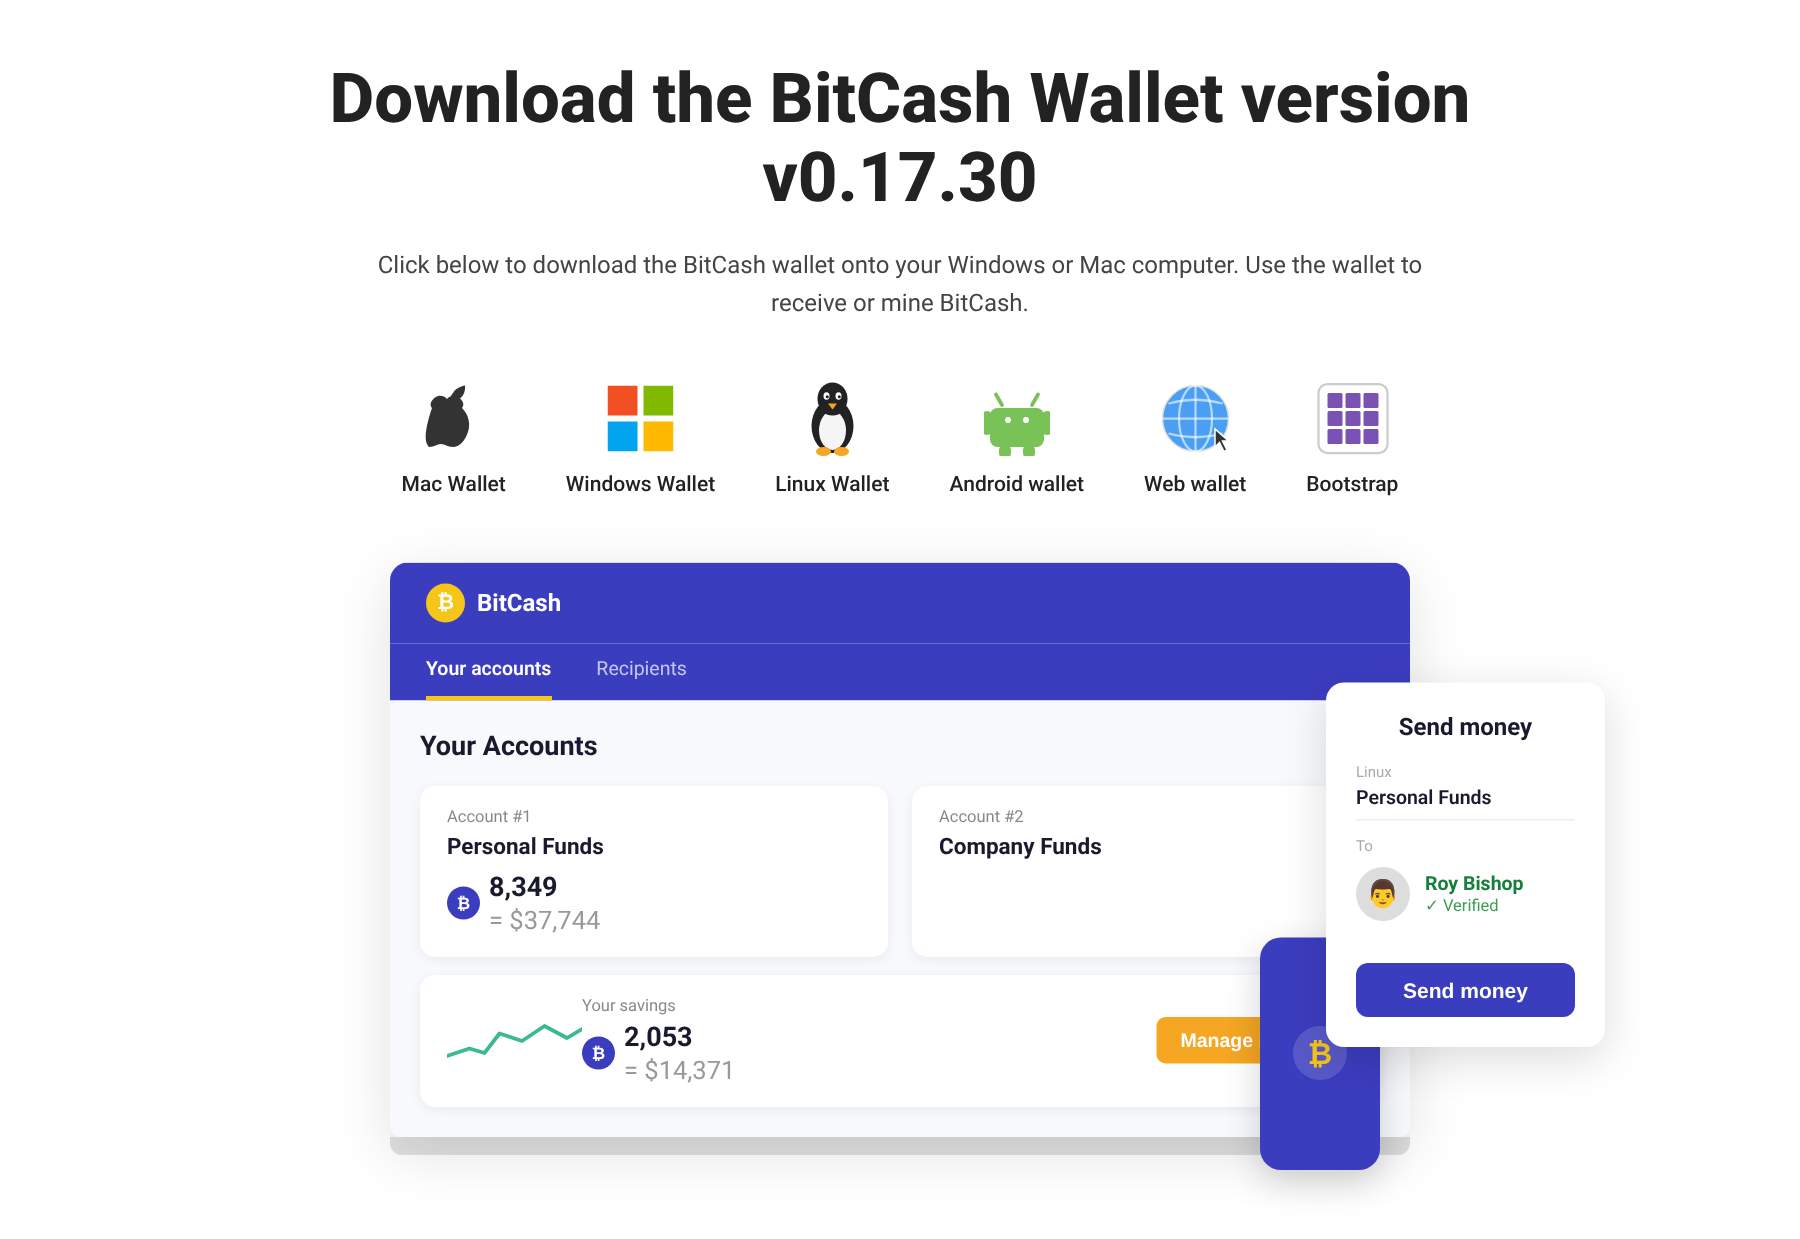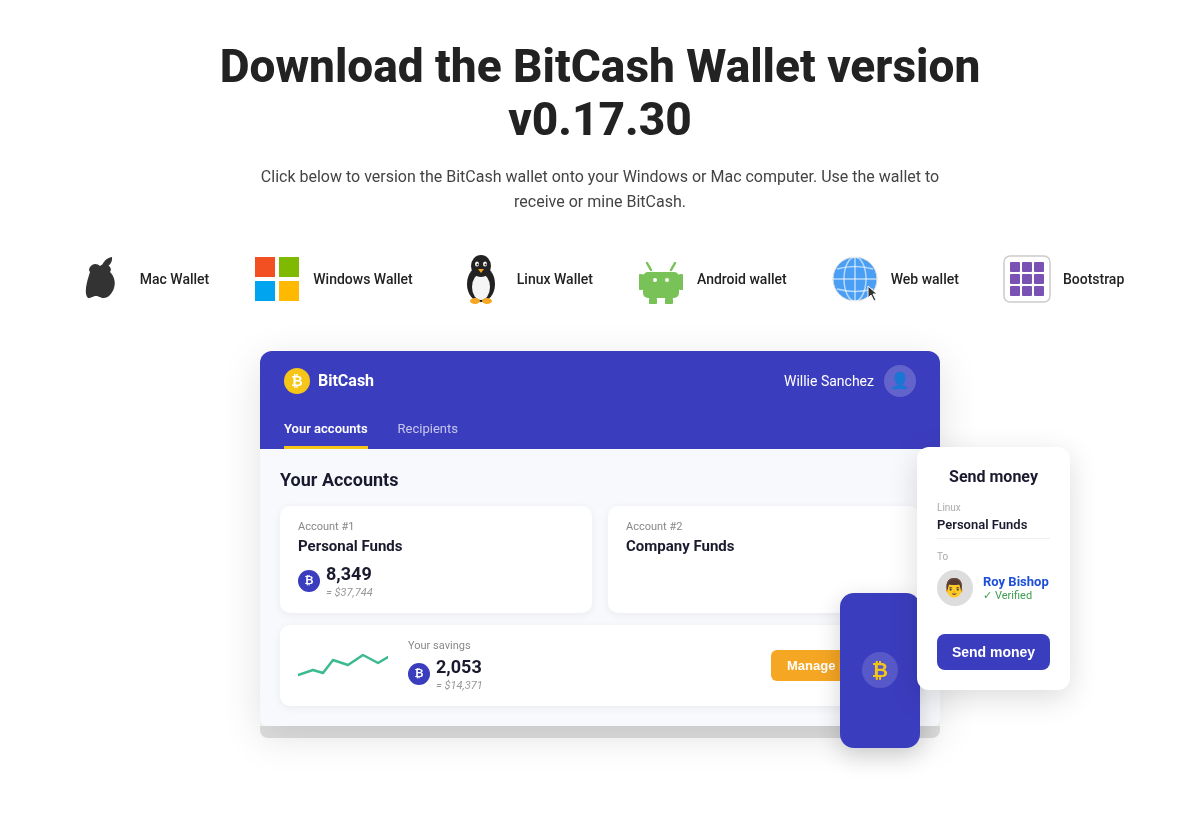--- a/index.html
+++ b/index.html
@@ -36,21 +36,21 @@
       display: flex;
       gap: 40px;
       align-items: flex-end;
       margin-bottom: 44px;
       flex-wrap: wrap;
       justify-content: center;
     }
 
     .wallet-item {
       display: flex;
-      flex-direction: row;
+      flex-direction: column;
       align-items: center;
       gap: 8px;
       cursor: pointer;
     }
 
     .wallet-icon {
       width: 56px;
       height: 56px;
       display: flex;
       align-items: center;
@@ -239,35 +239,33 @@
       font-weight: 900;
     }
 
     .amount-value {
       font-size: 18px;
       font-weight: 700;
       color: #1a1a2e;
     }
 
     .amount-usd {
-      font-size: 11px;
+      font-size: 17px;
       color: #999;
       margin-top: 2px;
-      font-style: italic;
     }
 
     
     .savings-card {
       background: #fff;
       border-radius: 10px;
       padding: 14px 18px;
       box-shadow: 0 2px 8px rgba(0,0,0,0.06);
       display: flex;
       align-items: center;
-      gap: 20px;
     }
 
     .savings-chart {
       flex: 0 0 90px;
       height: 40px;
     }
 
     .savings-info {
       flex: 1;
     }
@@ -287,25 +285,25 @@
       font-size: 13px;
       font-weight: 600;
       cursor: pointer;
       margin-left: auto;
     }
 
     
     .send-money-card {
       position: absolute;
       right: -20px;
-      top: 96px;
+      top: 80px;
       background: #fff;
       border-radius: 12px;
       padding: 20px;
-      width: 153px;
+      width: 186px;
       box-shadow: 0 8px 30px rgba(0,0,0,0.14);
       z-index: 10;
     }
 
     .send-title {
       font-size: 16px;
       font-weight: 700;
       margin-bottom: 16px;
       text-align: center;
       color: #1a1a2e;
@@ -344,21 +342,21 @@
       overflow: hidden;
       display: flex;
       align-items: center;
       justify-content: center;
       font-size: 18px;
     }
 
     .recipient-name {
       font-size: 13px;
       font-weight: 700;
-      color: #1d4ed8;
+      color: #15803d;
     }
 
     .verified-badge {
       font-size: 11px;
       color: #3b9e4d;
     }
 
     .send-btn {
       width: 100%;
       background: #3b3dbf;
@@ -412,21 +410,21 @@
     
     .win-grid rect:nth-child(1) { fill: #f25022; }
     .win-grid rect:nth-child(2) { fill: #7fba00; }
     .win-grid rect:nth-child(3) { fill: #00a4ef; }
     .win-grid rect:nth-child(4) { fill: #ffb900; }
   </style>
 </head>
 <body>
 
 <h1 class="page-title">Download the BitCash Wallet version v0.17.30</h1>
-<p class="page-subtitle">Click below to version the BitCash wallet onto your Windows or Mac computer. Use the wallet to receive or mine BitCash.</p>
+<p class="page-subtitle">Click below to download the BitCash wallet onto your Windows or Mac computer. Use the wallet to receive or mine BitCash.</p>
 
 <div class="wallet-icons-row">
 
   <div class="wallet-item">
     <div class="wallet-icon apple-icon">
   <svg width="44" height="50" viewBox="0 0 44 50" xmlns="http://www.w3.org/2000/svg">
 
     <path d="M22,8 C24,4 30,3 30,3 C30,3 31,9 26,12 C21,15 19,11 22,8 Z" fill="#333"></path>
     <path d="M8,18 C8,18 5,15 10,11 C13,9 16,10 18,12 C20,10 23,9 26,11 C31,15 28,18 28,18 C32,22 34,28 32,34 C30,40 26,44 22,44 C18,44 17,42 14,42 C11,42 10,44 6,44 C2,40 4,30 8,18 Z" fill="#333"></path>
   </svg>
@@ -532,24 +530,20 @@
 <div class="preview-section">
 
   <div>
     <div class="laptop-mockup">
       <div class="laptop-screen">
 
         <div class="app-navbar">
           <div class="app-logo">
             <div class="logo-coin">₿</div>
             <span>BitCash</span>
-          </div>
-          <div class="app-user">
-            <span>Willie Sanchez</span>
-            <div class="user-avatar">👤</div>
           </div>
         </div>
 
         <div class="app-tabs">
           <div class="app-tab active">Your accounts</div>
           <div class="app-tab">Recipients</div>
         </div>
 
         <div class="app-body">
           <div class="accounts-title">Your Accounts</div>

